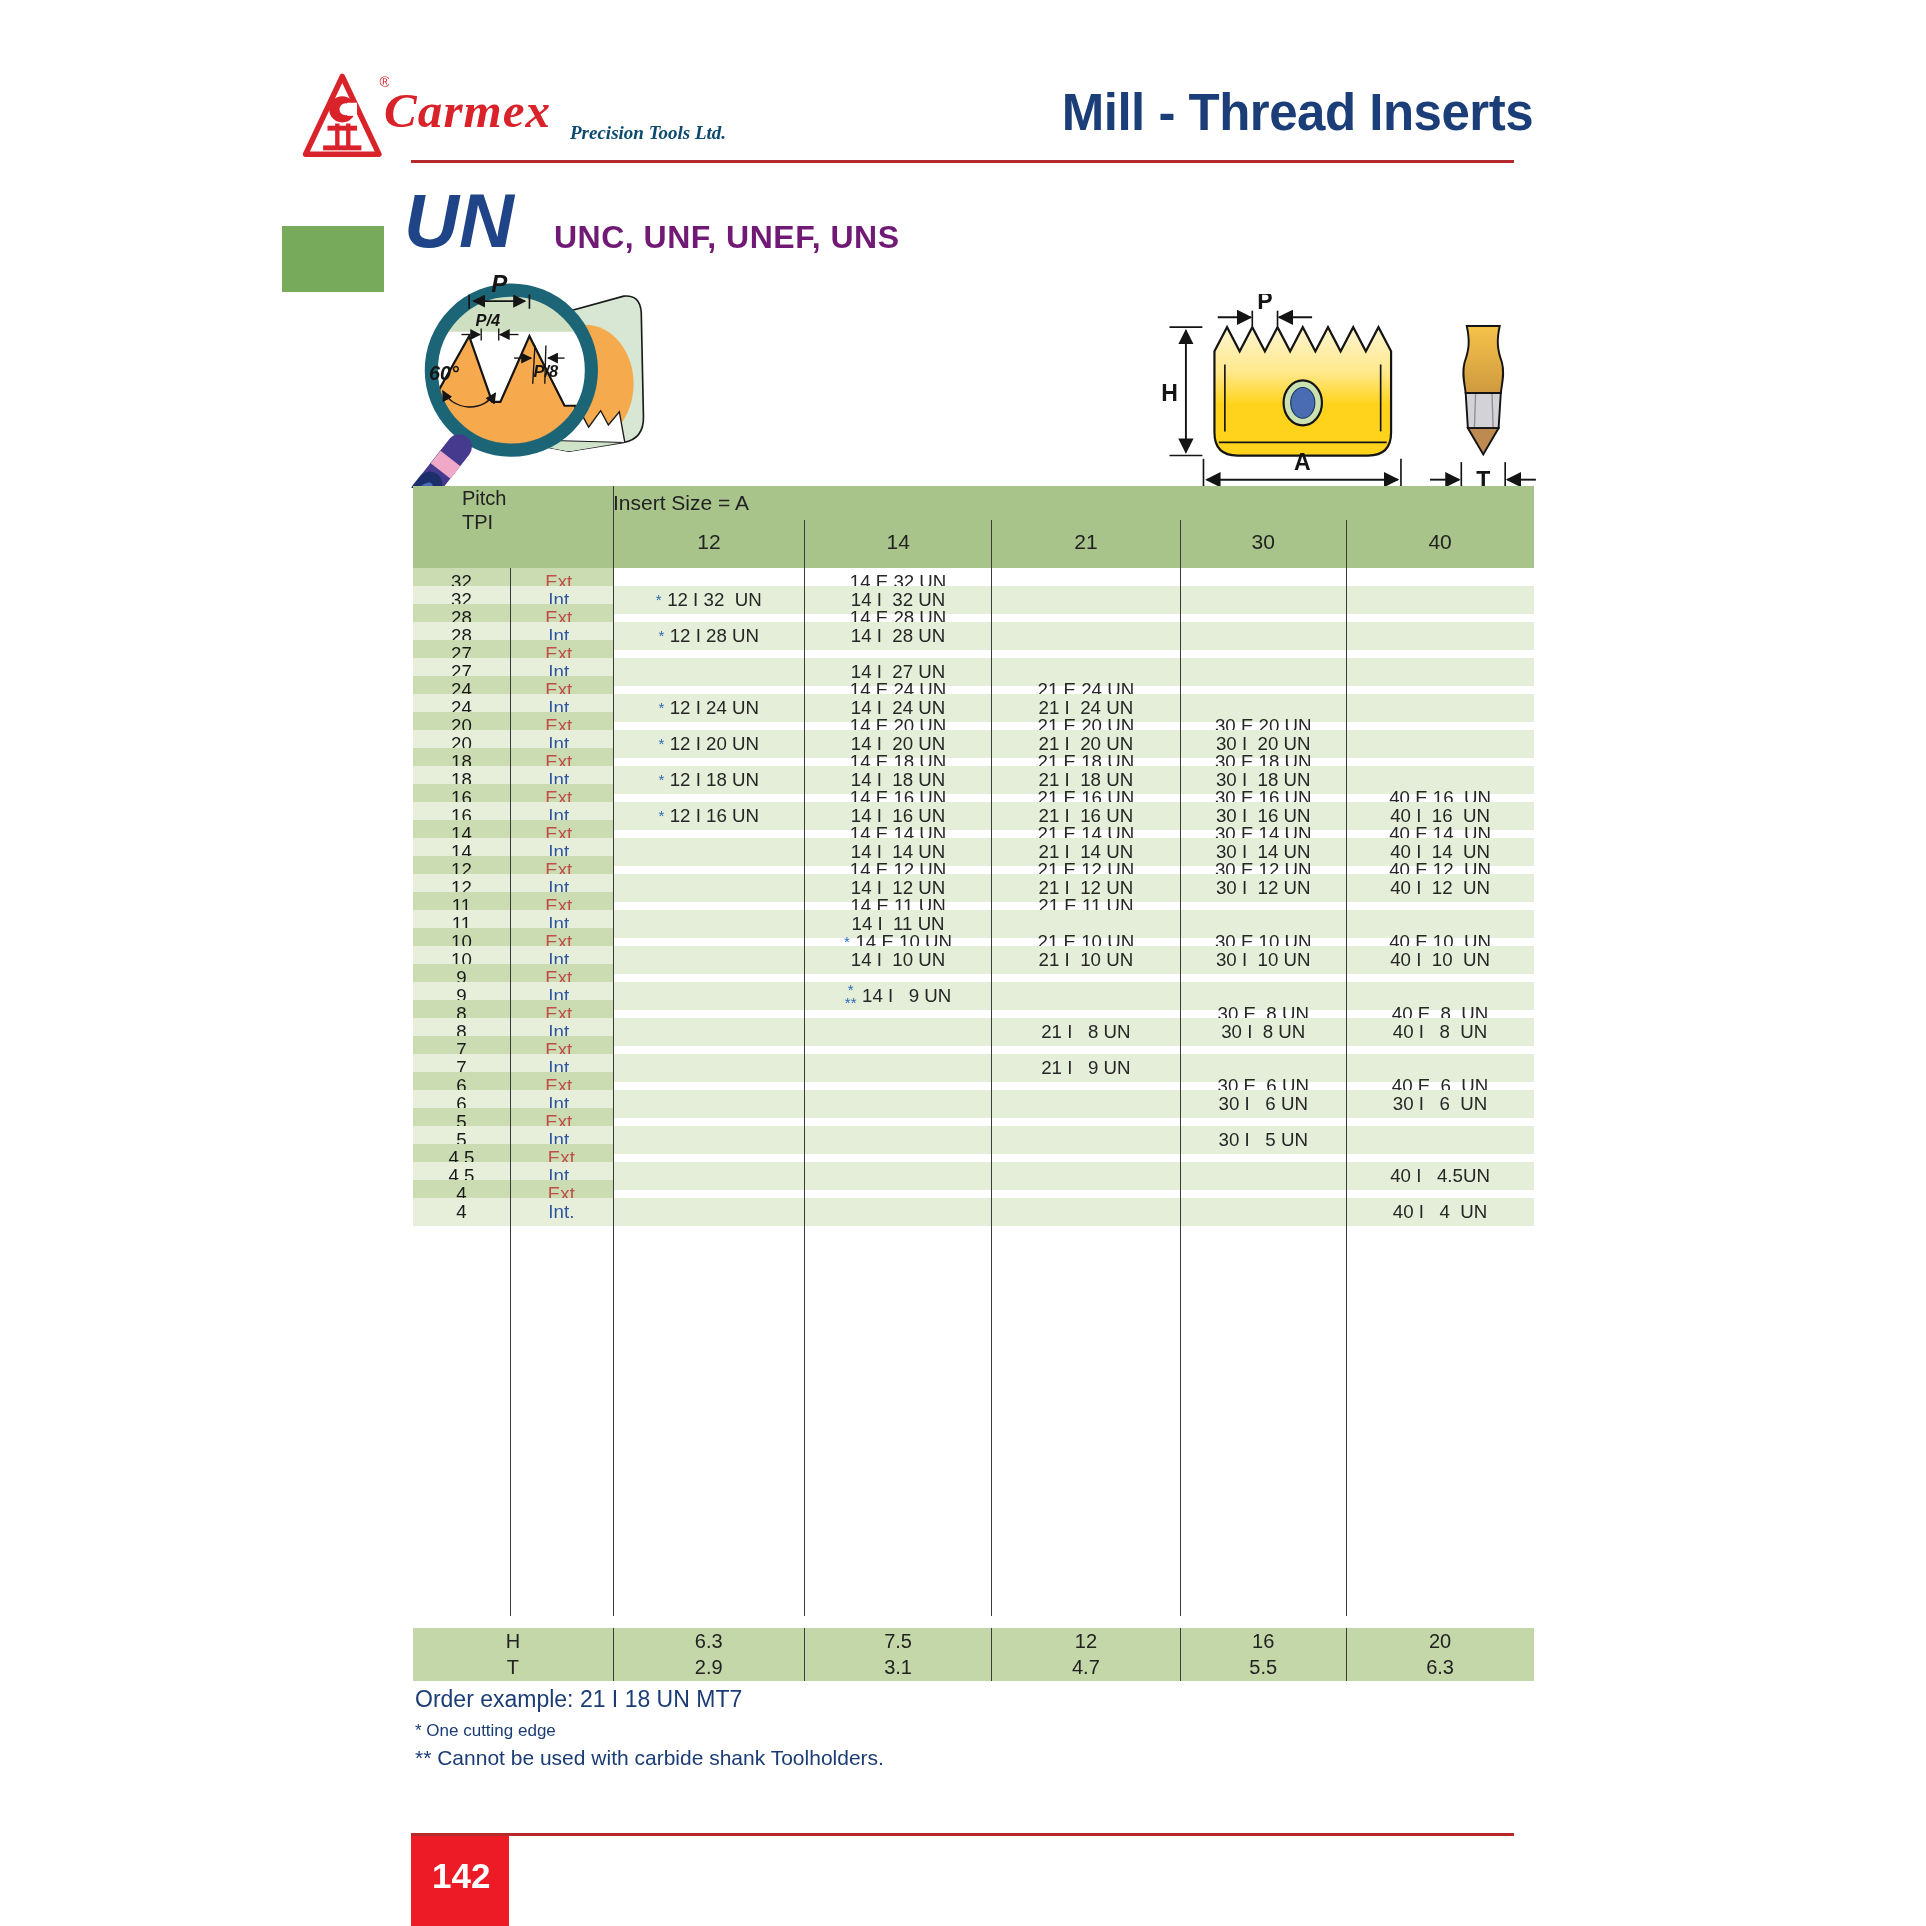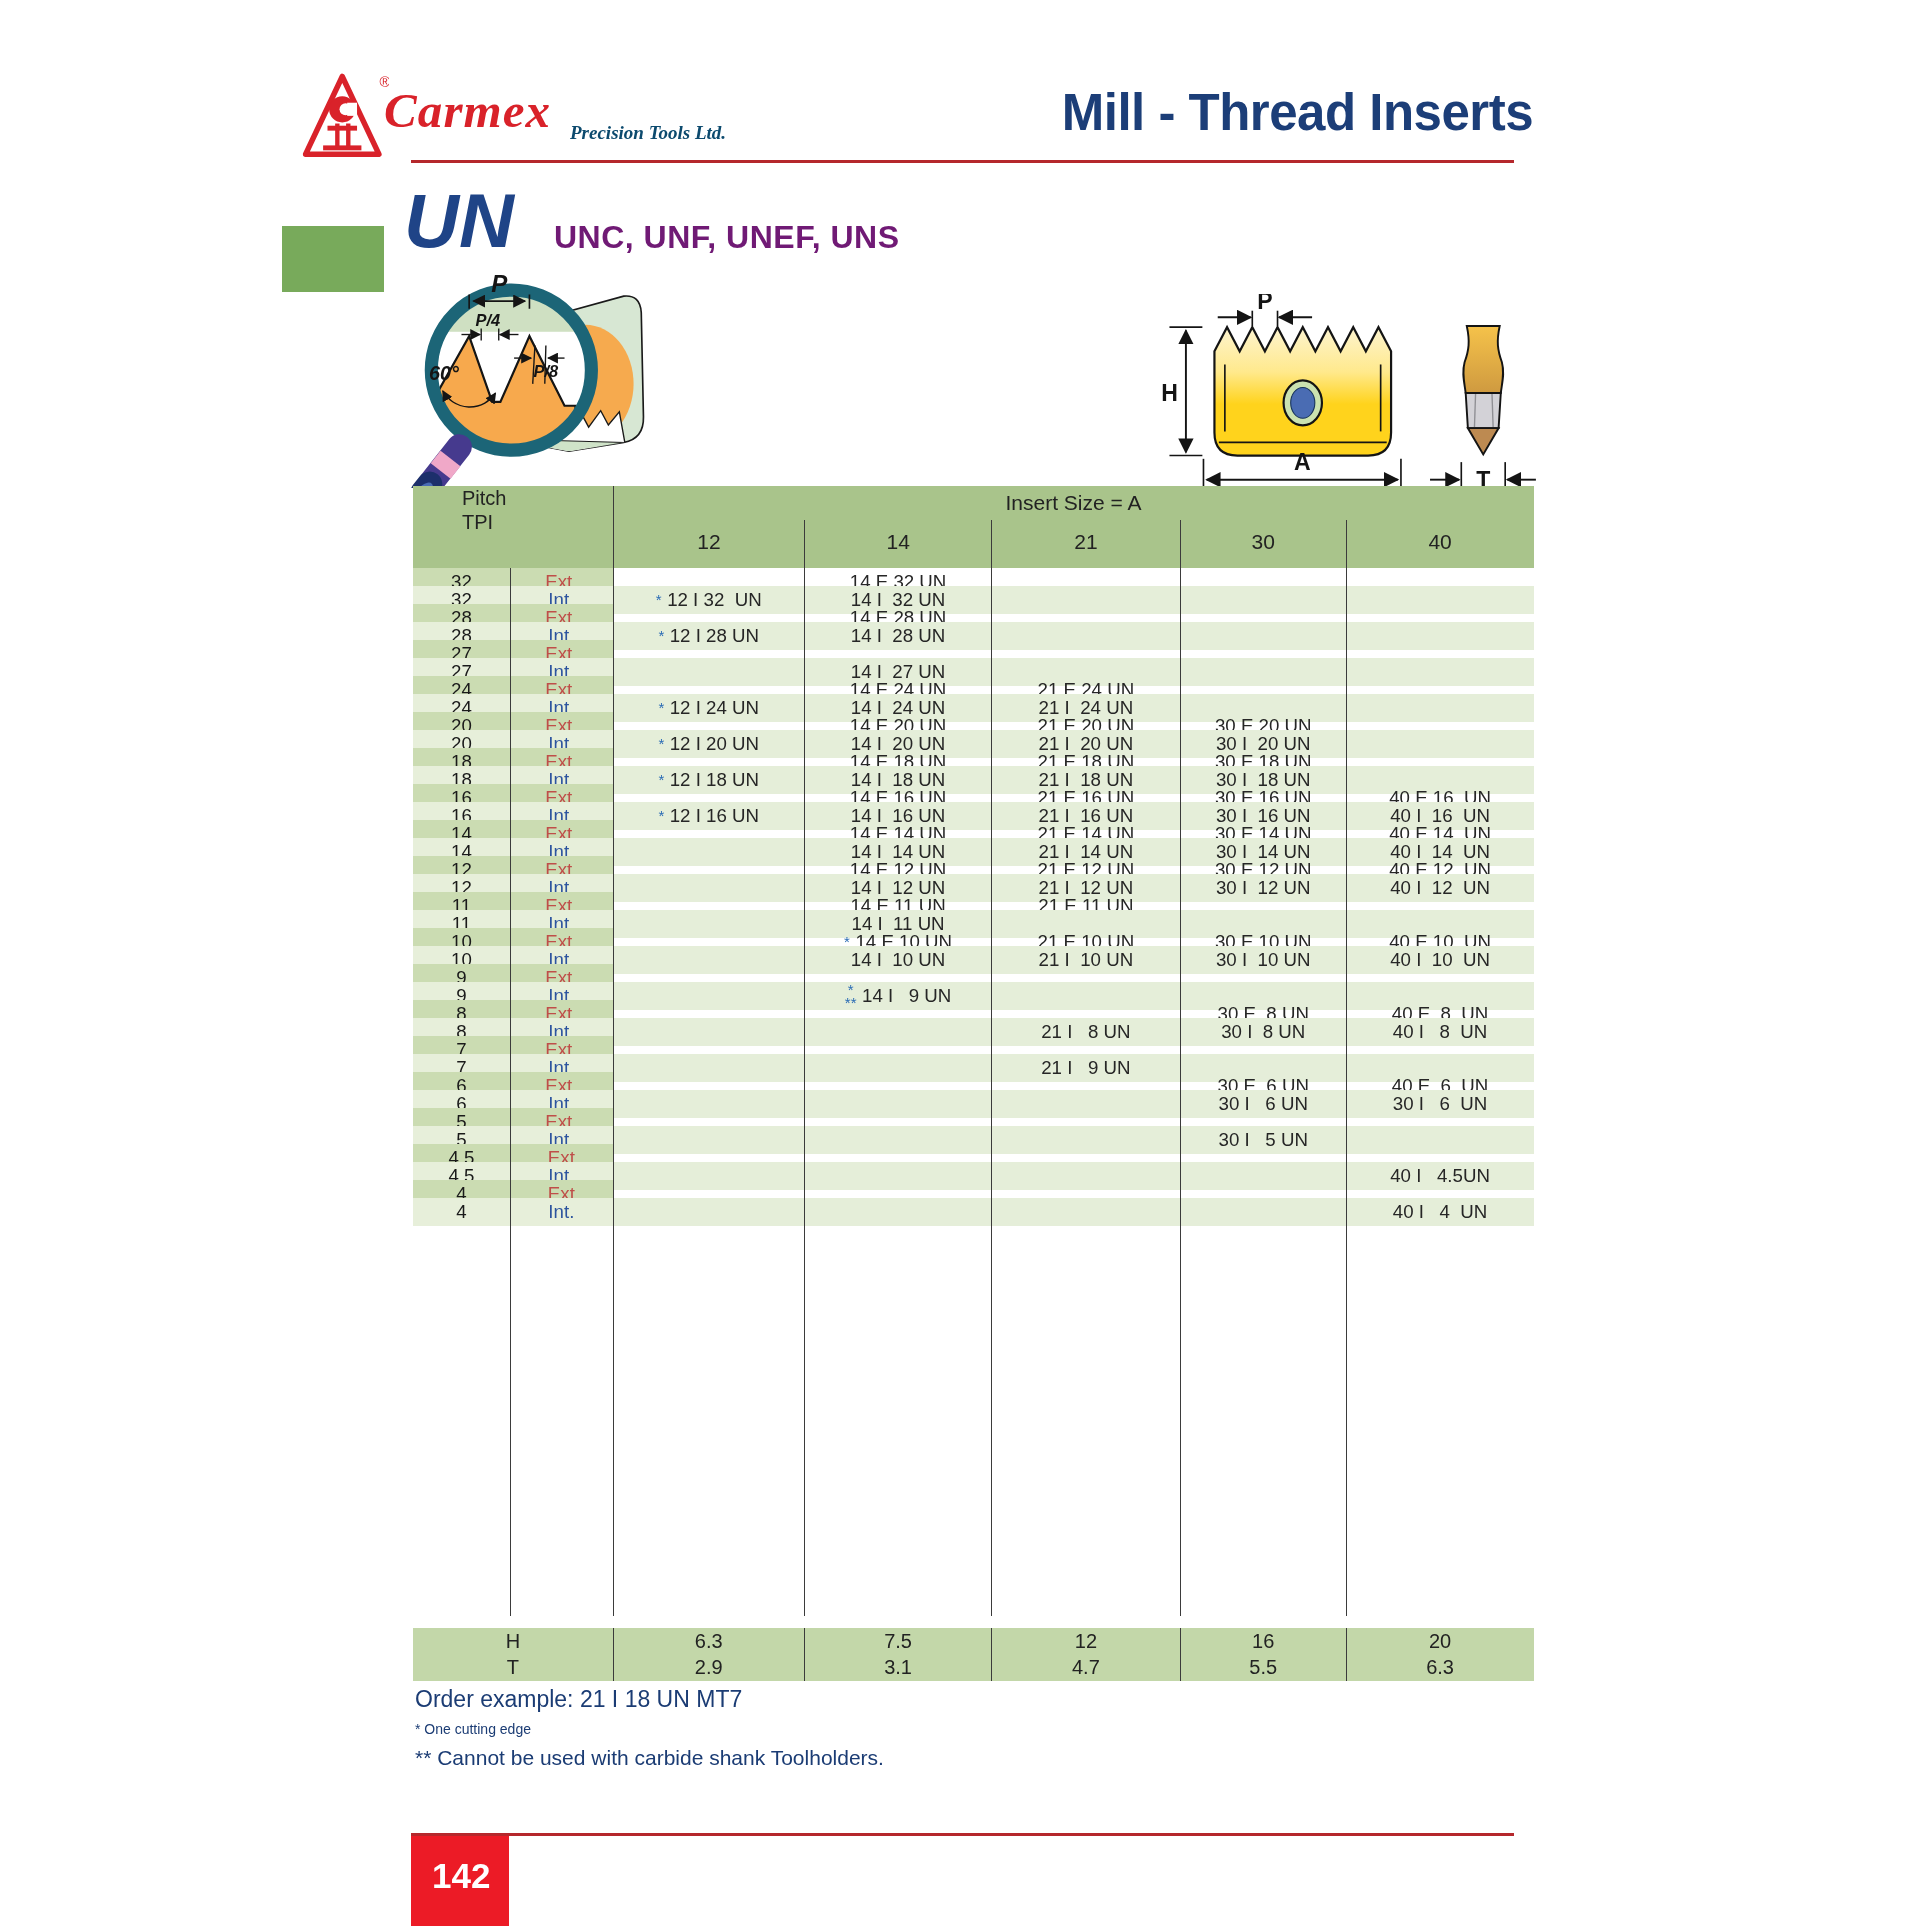--- a/index.html
+++ b/index.html
@@ -19,21 +19,21 @@
   #series-title{left:404px;top:177px;font-size:76px;font-weight:bold;font-style:italic;color:#1f4487}
   #series-subtitle{left:554px;top:219px;font-size:32px;font-weight:bold;color:#701a75;letter-spacing:0.5px}
   #green-tab{left:282px;top:226px;width:102px;height:66px;background:#78aa5b}
 
   
   #table-wrap{left:413px;top:486px;width:1121px;height:1130px}
   #table-header{position:absolute;left:0;top:0;width:1121px;height:82px;background:#a9c48b;display:flex}
   #pitch-cell{width:200px;height:82px;display:flex;flex-direction:column;justify-content:flex-start;
       padding-left:49px;box-sizing:border-box;font-size:20px;line-height:24px;color:#222}
   #header-right{width:921px;height:82px}
-  #span-header{width:921px;height:32px;line-height:34px;text-align:center;font-size:21px;color:#222}
+  #span-header{width:921px;height:32px;line-height:34px;text-align:left;font-size:21px;color:#222}
   #cols-row{display:flex;height:51px}
   .hcol{line-height:47px;text-align:center;font-size:21px;color:#222}
 
   #tbody{position:absolute;left:0;top:82px;width:1121px}
   .trow{display:flex;height:18px}
   .trow>div{height:27.5px;box-sizing:border-box}
   .cell{display:flex;align-items:center;justify-content:center;font-size:18.7px}
   .c0{width:97px}.c1{width:103px}.c2{width:192px}.c3{width:187px}
   .c4{width:189px}.c5{width:166px}.c6{width:188px}
   .ext .tpi,.ext .type{background:#cbdcb2}
@@ -49,21 +49,21 @@
 
   
   #ht-wrap{left:413px;top:1628px;width:1121px;height:53px;background:#c3d7a9}
   .frow{display:flex;height:26px}
   .flabel{width:200px;text-align:center;line-height:26px;font-size:20px;color:#222}
   .fval{line-height:26px;text-align:center;font-size:20px;color:#222}
 
   
   .note{left:415px;color:#1b3c74}
   #order-example{top:1686px;font-size:23px}
-  #note-one{top:1721px;font-size:14px}
+  #note-one{top:1721px;font-size:17px}
   #note-two{top:1746px;font-size:21px}
 
   
   #bottom-rule{left:411px;top:1833px;width:1103px;height:2.7px;background:#b5282c}
   #page-badge{left:411px;top:1836px;width:98px;height:90px;background:#ec1b26}
   #page-number{padding:20px 0 0 21px;font-size:35px;font-weight:bold;color:#ffffff}
 
   svg text{font-family:"Liberation Sans",sans-serif}
 </style>
 </head>

